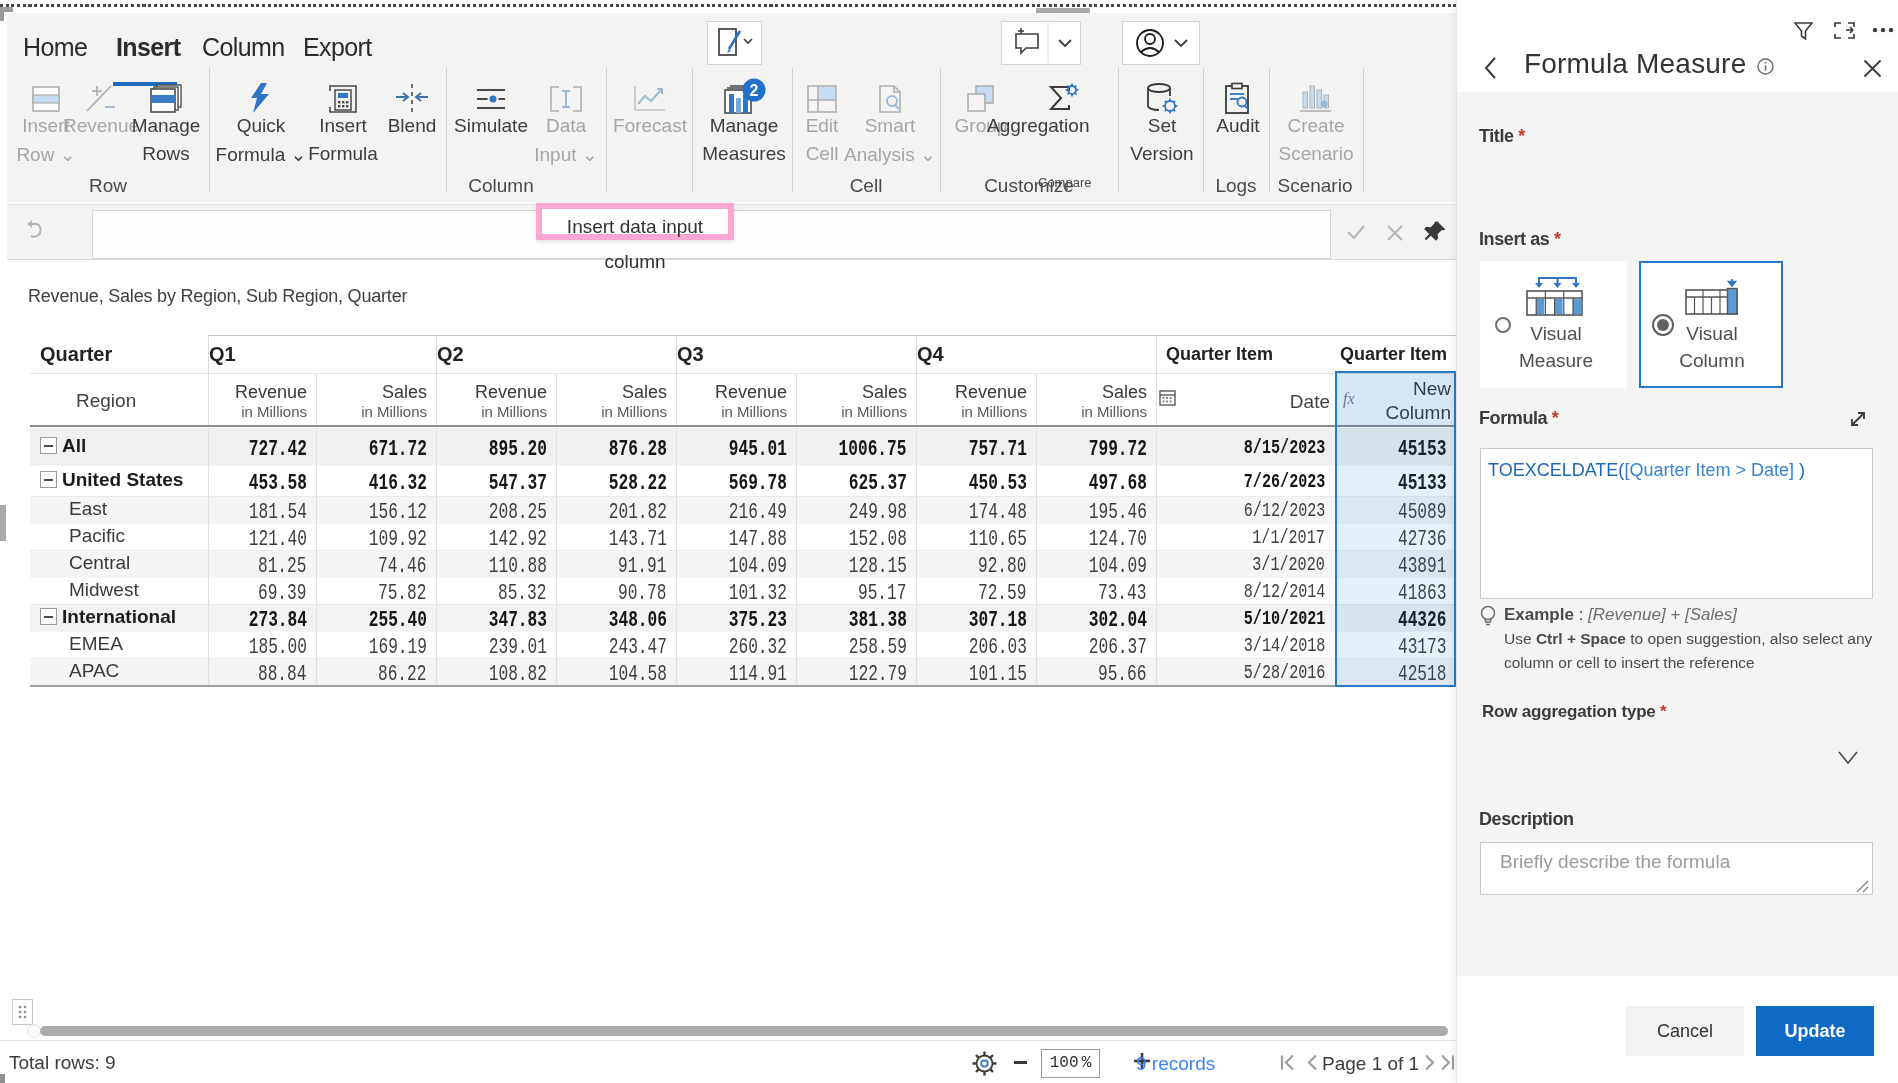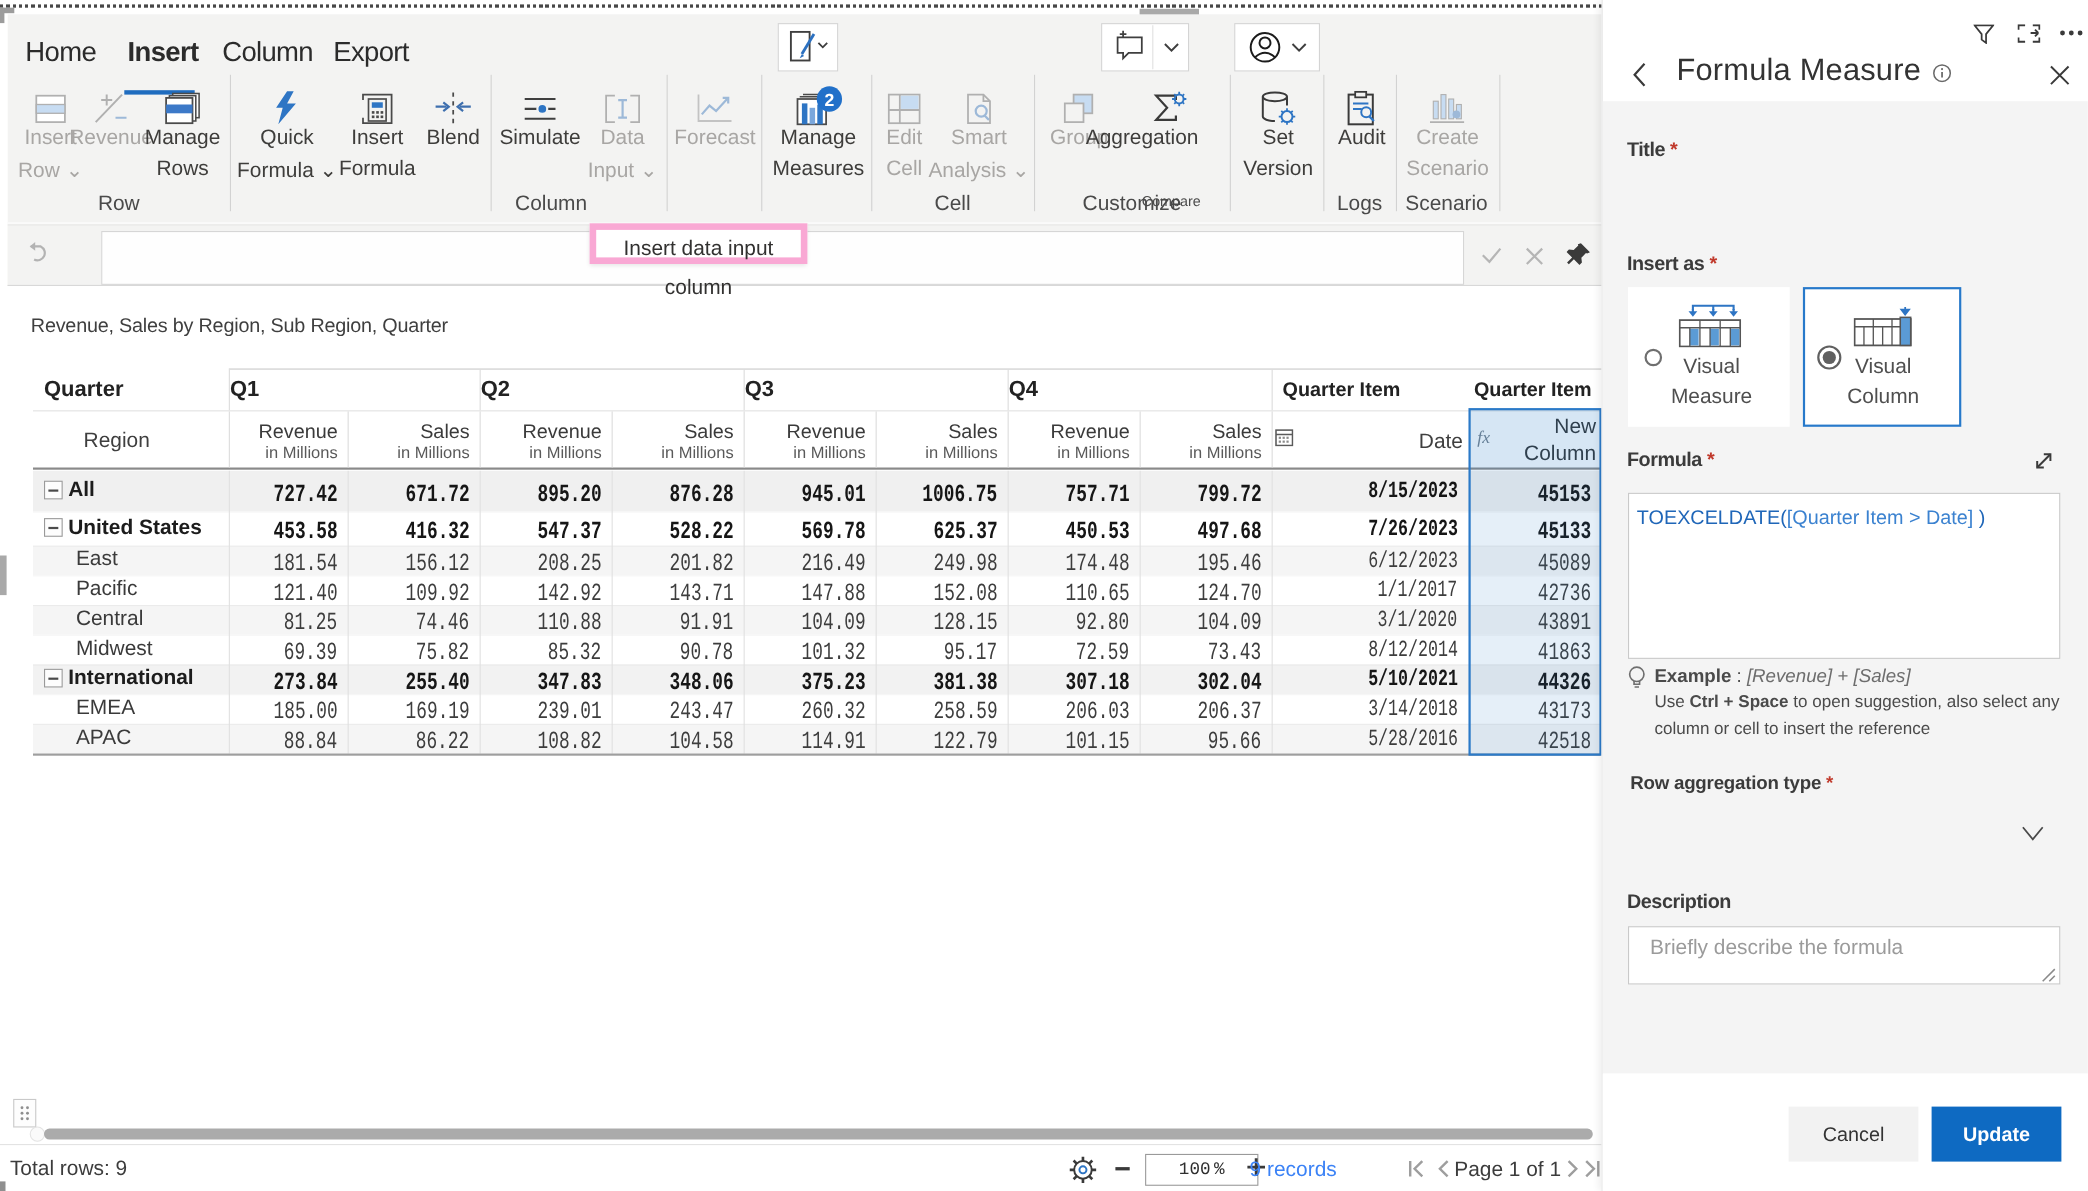--- a/index.html
+++ b/index.html
@@ -515,21 +515,21 @@
    <line x1="1.5" y1="13.5" x2="5.5" y2="13.5"></line>
           <line x1="21.5" y1="13.5" x2="25.5" y2="13.5"></line>
    <line x1="5" y1="5" x2="7.8" y2="7.8"></line>
           <line x1="19.2" y1="19.2" x2="22" y2="22"></line>
    <line x1="22" y1="5" x2="19.2" y2="7.8"></line>
           <line x1="7.8" y1="19.2" x2="5" y2="22"></line>
   </g>
  </svg>
 </div>
 <div class="a" style="left:1014px;top:1061px;width:13px;height:3px;background:#3a3a3a"></div>
-<div class="a" style="left:1041px;top:1049px;width:103px;height:29px;border:1px solid #9a9a9a;background:#fff;text-align:center;line-height:27px;font-family:'Liberation Mono',monospace;font-size:16px;color:#2f2f2f">100 %</div>
+<div class="a" style="left:1041px;top:1049px;width:59px;height:29px;border:1px solid #9a9a9a;background:#fff;text-align:center;line-height:27px;font-family:'Liberation Mono',monospace;font-size:16px;color:#2f2f2f">100 %</div>
 <div class="a" style="left:1133px;top:1052px">
  <svg width="18" height="18" viewBox="0 0 18 18">
         <g stroke="#3a3a3a" stroke-width="2.6">
           <line x1="9" y1="1" x2="9" y2="17"></line>
           <line x1="1" y1="9" x2="17" y2="9"></line>
         </g>
       </svg>
 </div>
 <div class="a" style="left:1136px;top:1053px;font-size:19px;color:#3b82f6">9 records</div>
 <div class="a" style="left:1322px;top:1053px;font-size:19px;color:#3c3c3c">Page 1 of 1</div>

